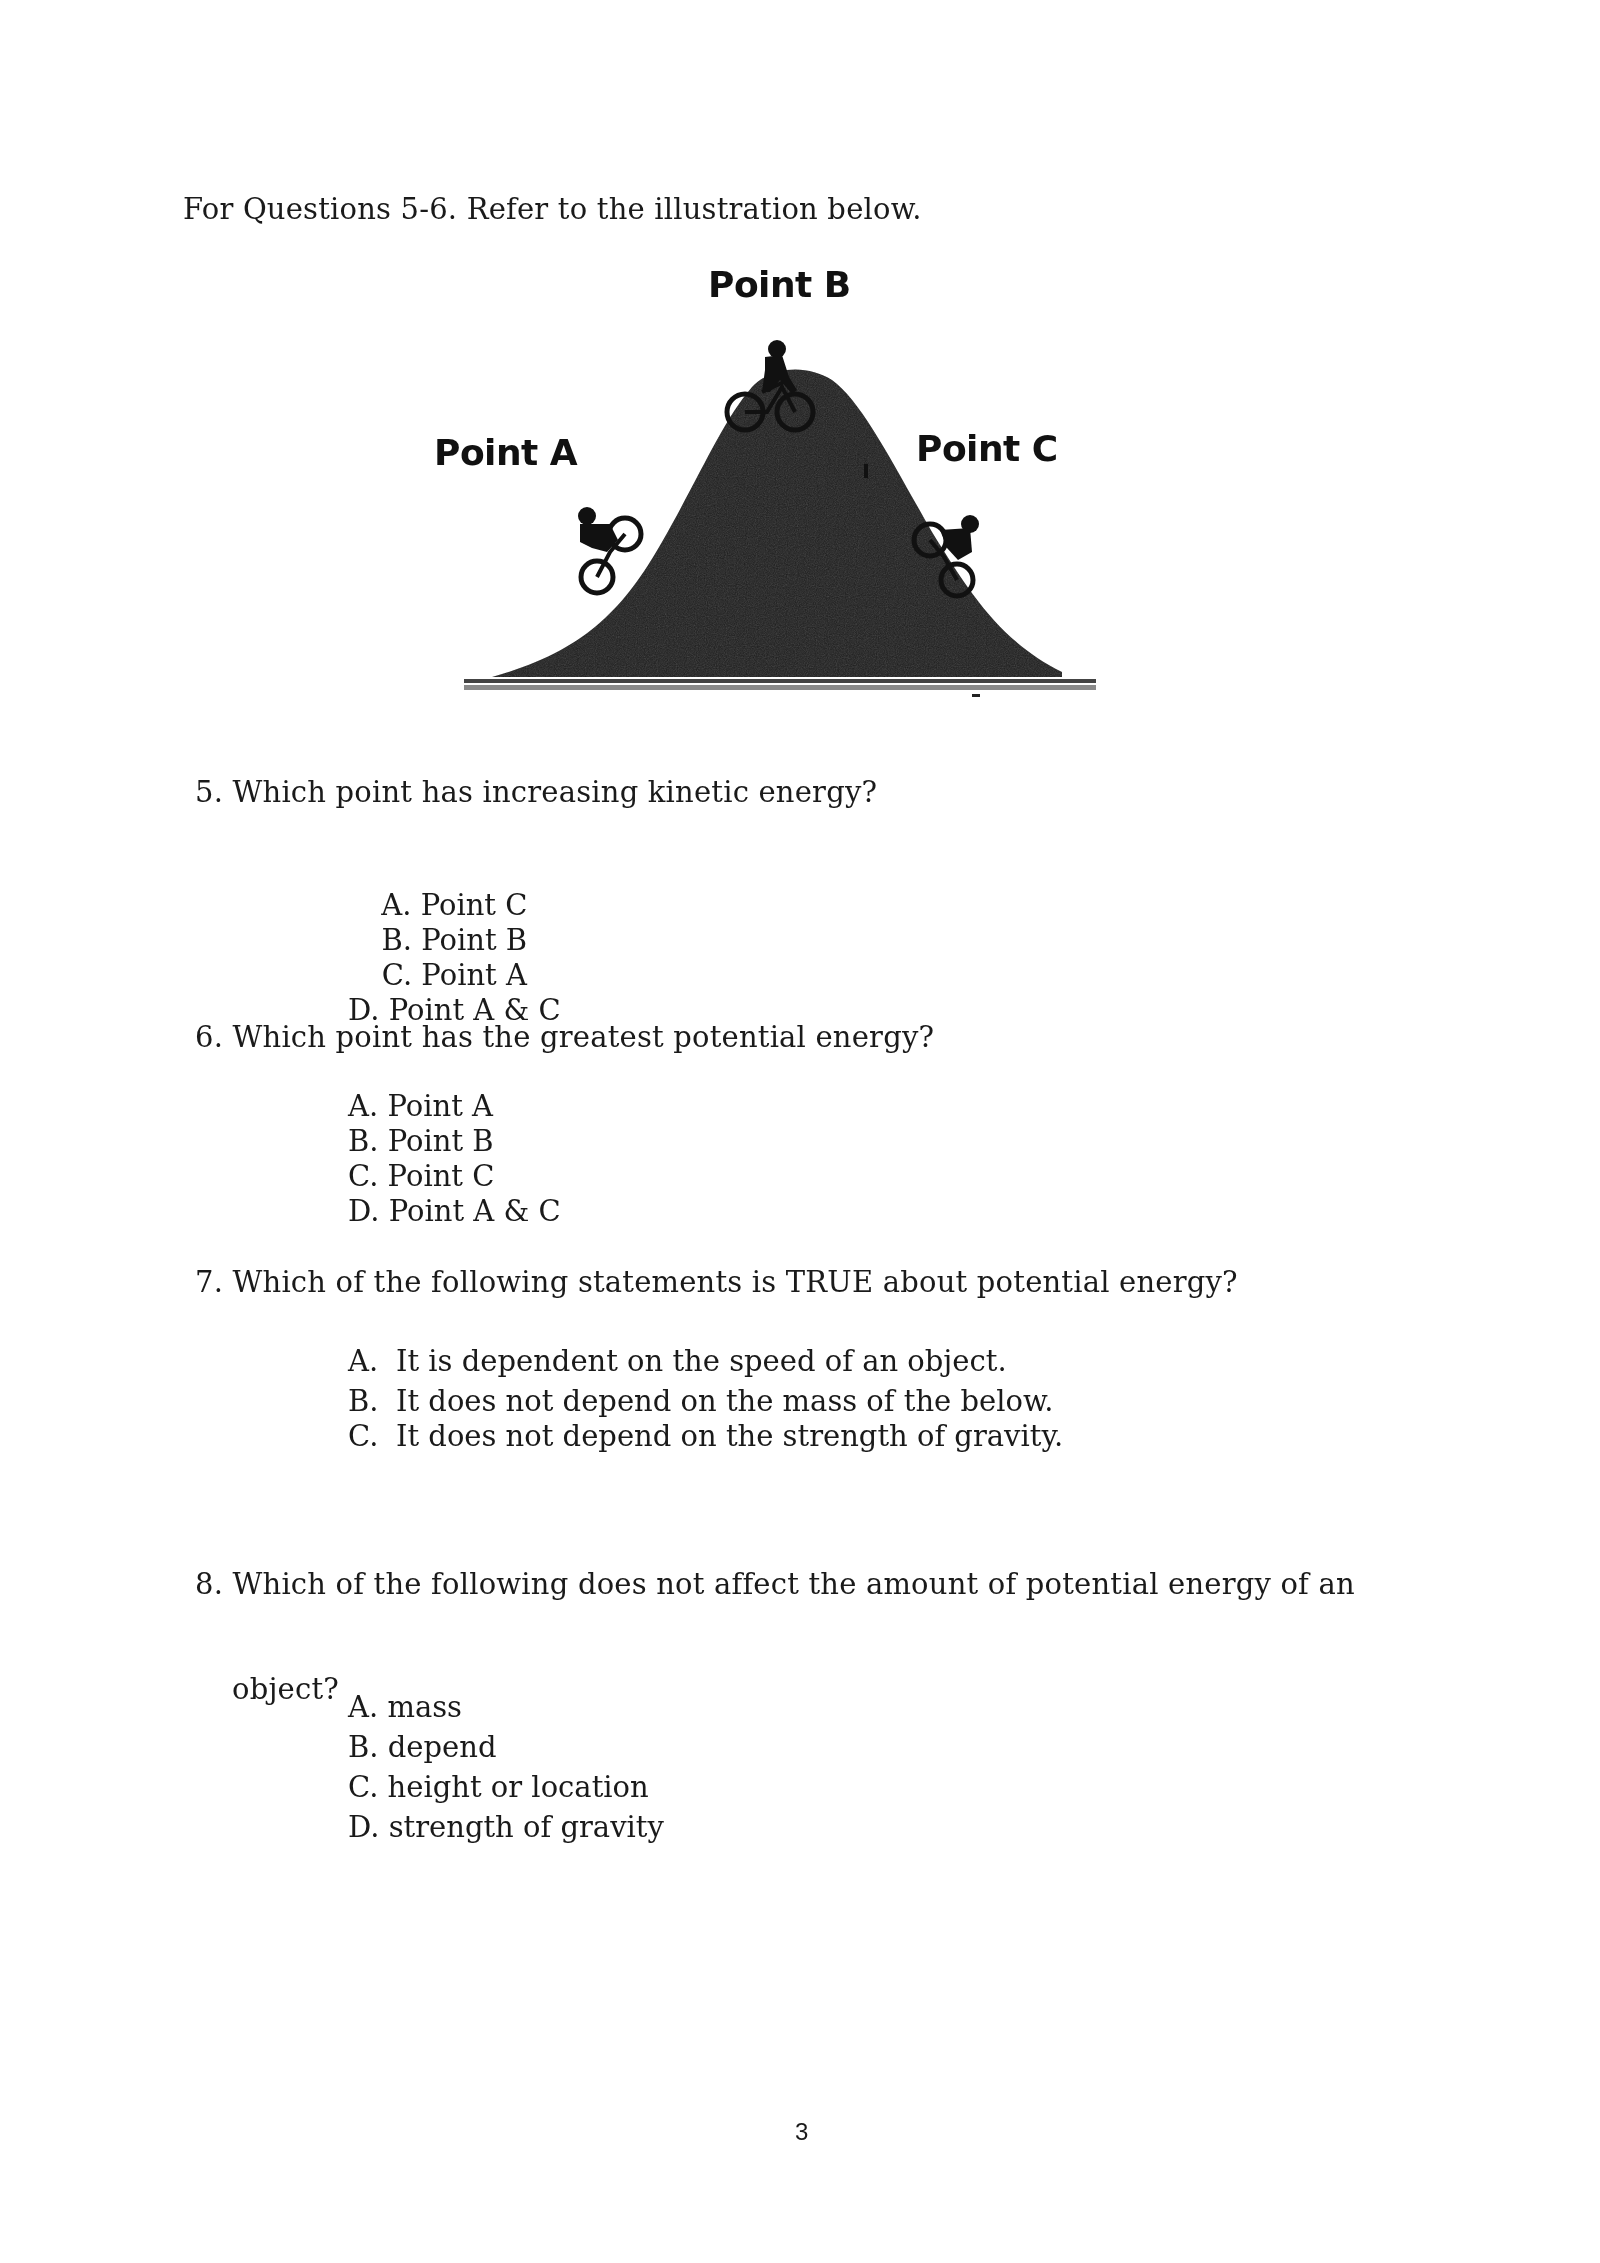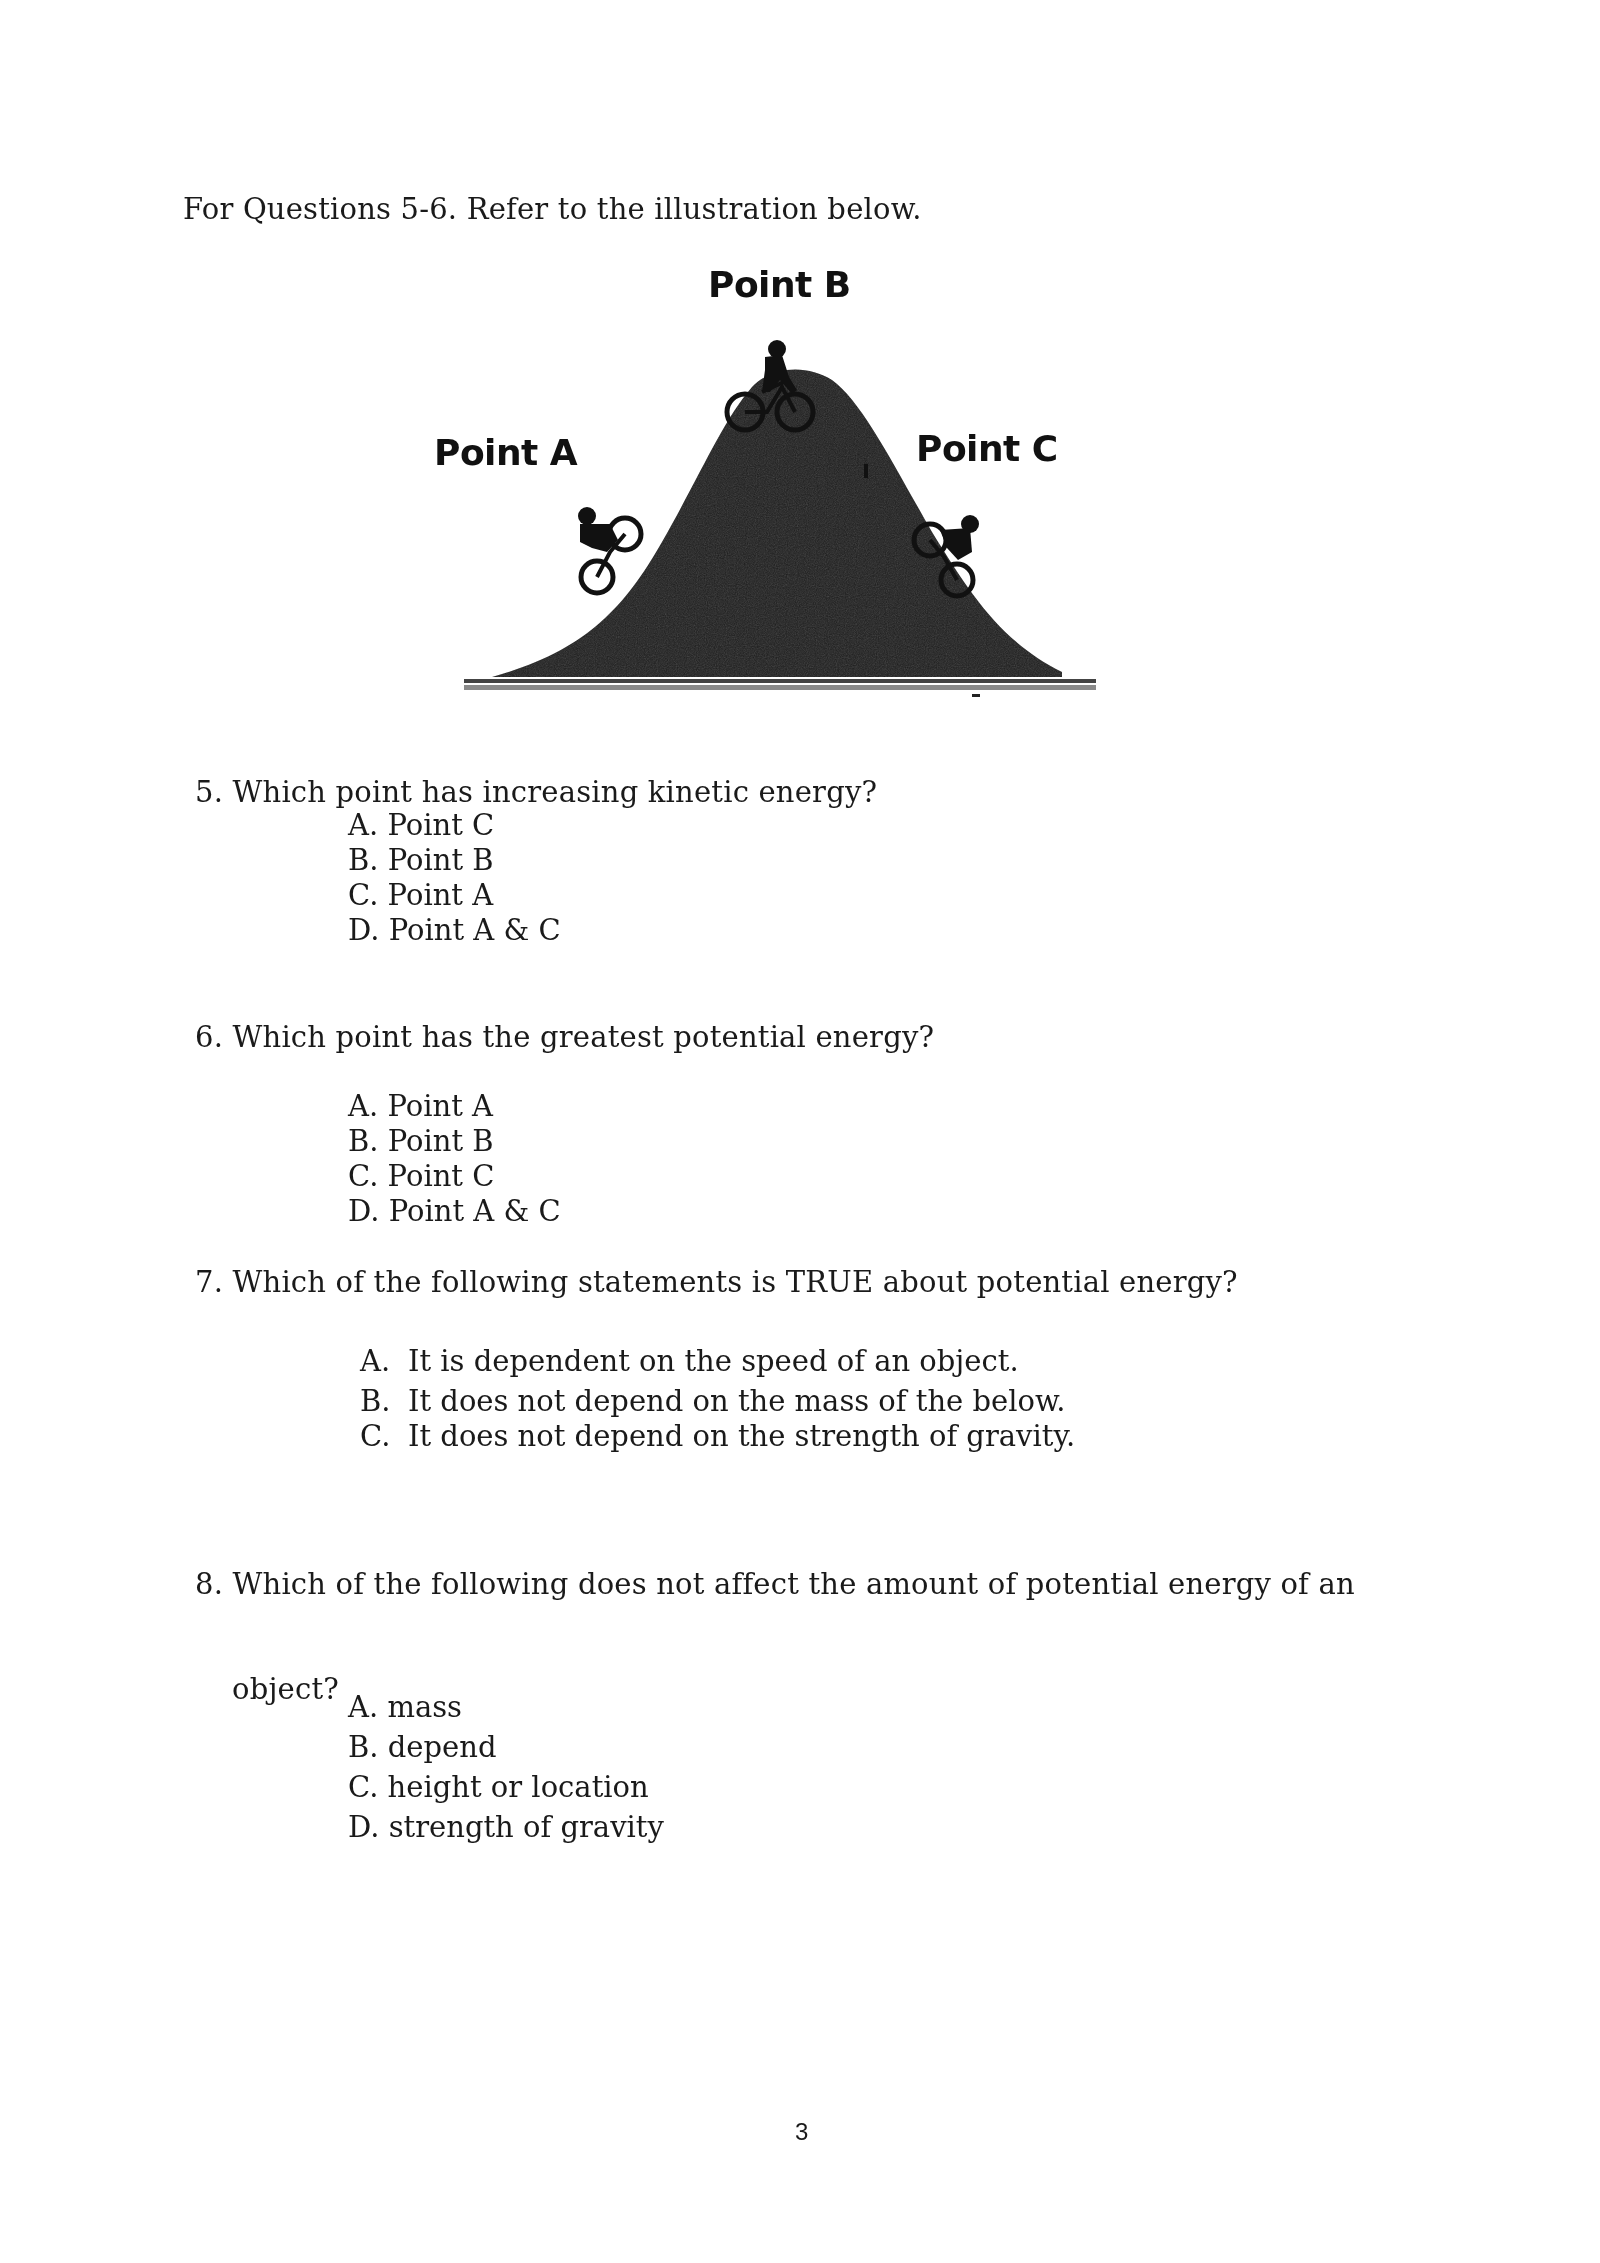--- a/index.html
+++ b/index.html
@@ -74,21 +74,21 @@
   </svg>
   <div class="abs fig-label" style="left:246px; top:12px;">Point B</div>
   <div class="abs fig-label" style="left:-28px; top:180px;">Point A</div>
   <div class="abs fig-label" style="left:454px; top:176px;">Point C</div>
 </div>
 
 <div class="abs line" style="left:195px; top:775px;">
   <span>5.</span>
   <span>Which point has increasing kinetic energy?</span>
 </div>
-<div class="abs" style="left:348px; top:808px;">
+<div class="abs" style="left:348px; top:888px;text-align:center;">
   <div class="opt" style="height:35px;"><span>A.</span> <span>Point C</span></div>
   <div class="opt" style="height:35px;"><span>B.</span> <span>Point B</span></div>
   <div class="opt" style="height:35px;"><span>C.</span> <span>Point A</span></div>
   <div class="opt" style="height:35px;"><span>D.</span> <span>Point A &amp; C</span></div>
 </div>
 
 <div class="abs line" style="left:195px; top:1020px;">
   <span>6.</span>
   <span>Which point has the greatest potential energy?</span>
 </div>
@@ -96,21 +96,21 @@
   <div class="opt" style="height:35px;"><span>A.</span> <span>Point A</span></div>
   <div class="opt" style="height:35px;"><span>B.</span> <span>Point B</span></div>
   <div class="opt" style="height:35px;"><span>C.</span> <span>Point C</span></div>
   <div class="opt" style="height:35px;"><span>D.</span> <span>Point A &amp; C</span></div>
 </div>
 
 <div class="abs line" style="left:195px; top:1265px;">
   <span>7.</span>
   <span>Which of the following statements is TRUE about potential energy?</span>
 </div>
-<div class="abs" style="left:360px; top:1344px;">
+<div class="abs" style="left:348px; top:1344px;">
   <div class="opt" style="height:40px;"><span class="lbl">A.</span><span>It is dependent on the speed of an object.</span></div>
   <div class="opt" style="height:35px;"><span class="lbl">B.</span><span>It does not depend on the mass of the below.</span></div>
   <div class="opt" style="height:40px;"><span class="lbl">C.</span><span>It does not depend on the strength of gravity.</span></div>
 </div>
 
 <div class="abs line" style="left:195px; top:1567px;">
   <span>8.</span>
   <span>Which of the following does not affect the amount of potential energy of an</span>
 </div>
 <div class="abs line" style="left:232px; top:1672px;">object?</div>

